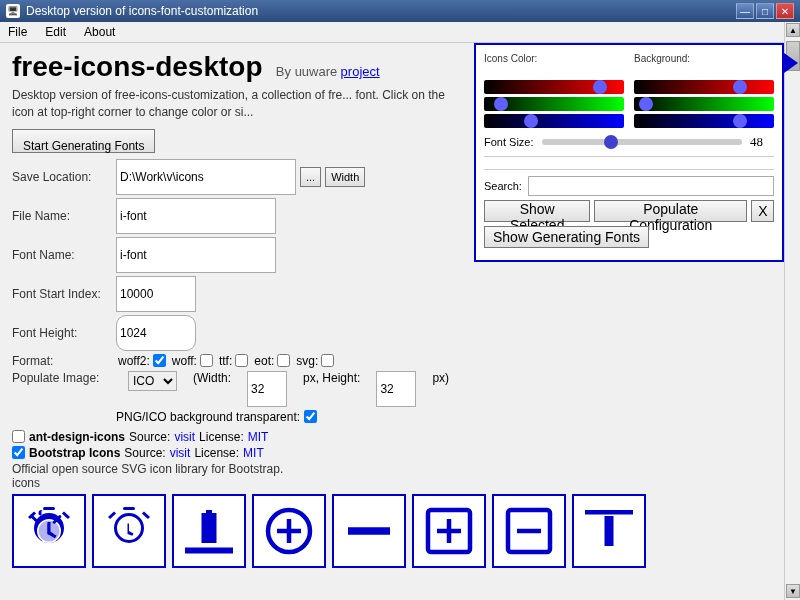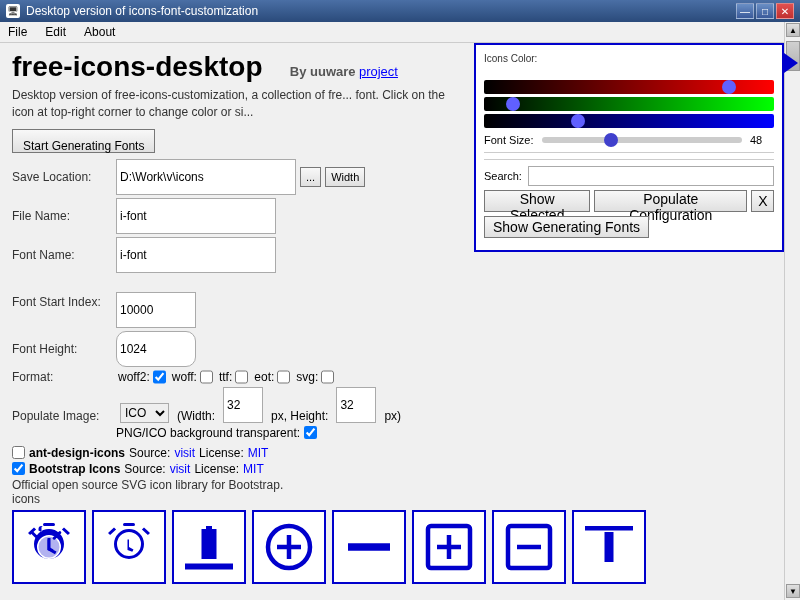--- a/index.html
+++ b/index.html
@@ -72,22 +72,21 @@
     }
     .app-title {
       font-size: 28px;
       font-weight: bold;
       color: #000;
       display: inline;
     }
     .by-text {
       font-size: 13px;
       color: #555;
-      margin-left: 24px;
-      font-weight: bold;
+      margin-left: 10px;
     }
     .project-link {
       color: blue;
       text-decoration: underline;
       cursor: pointer;
       font-size: 13px;
     }
     .description {
       font-size: 12px;
       color: #333;
@@ -172,21 +171,21 @@
       border-radius: 3px;
     }
     .font-size-slider::-webkit-slider-thumb {
       -webkit-appearance: none;
       width: 14px;
       height: 14px;
       background: #4040cc;
       border-radius: 50%;
       cursor: pointer;
     }
-    .font-size-value { font-size: 11px; width: 24px; }
+    .font-size-value { font-size: 13px; width: 24px; font-family: Liberation Serif, serif; }
     .search-row {
       display: flex;
       align-items: center;
       gap: 6px;
       margin-bottom: 4px;
       border-top: 1px solid #ccc;
       padding-top: 6px;
     }
     .search-label { font-size: 11px; }
     .search-input {
@@ -246,33 +245,34 @@
     .browse-btn, .open-btn {
       height: 20px;
       border: 1px solid #777;
       background: linear-gradient(to bottom, #f8f8f8, #e0e0e0);
       font-size: 11px;
       cursor: pointer;
       padding: 0 5px;
     }
     .checkbox-label {
       display: flex;
+      align-items: center;
       gap: 3px;
       font-size: 12px;
     }
     .format-row {
       display: flex;
       align-items: center;
       gap: 6px;
       margin-bottom: 3px;
     }
     .populate-row {
       display: flex;
-      align-items: flex-end;
-      gap: 8px;
+      align-items: flex-start;
+      gap: 16px;
       margin-bottom: 3px;
     }
     .select-box {
       height: 20px;
       border: 1px solid #aaa;
       font-size: 12px;
     }
     .bg-transparent-row {
       display: flex;
       align-items: center;
@@ -342,27 +342,35 @@
     <div class="color-panel-arrow"></div>
     <div class="color-row">
       <div class="color-section">
         <div class="color-label">Icons Color:</div>
         <div class="slider-container">
           <input type="range" class="color-slider red" min="0" max="255" value="220" style="accent-color: rgb(255, 0, 0);">
           <input type="range" class="color-slider green" min="0" max="255" value="20" style="accent-color: rgb(0, 204, 0);">
           <input type="range" class="color-slider blue" min="0" max="255" value="80" style="accent-color: rgb(68, 68, 255);">
         </div>
       </div>
+      <div class="color-section">
+        <div class="color-label">Background:</div>
+        <div class="slider-container">
+          <input type="range" class="color-slider red" min="0" max="255" value="200" style="accent-color: rgb(255, 0, 0);">
+          <input type="range" class="color-slider green" min="0" max="255" value="10" style="accent-color: rgb(0, 204, 0);">
+          <input type="range" class="color-slider blue" min="0" max="255" value="200" style="accent-color: rgb(68, 68, 255);">
+        </div>
+      </div>
     </div>
     <div class="font-size-row">
       <span class="font-size-label">Font Size:</span>
       <input type="range" class="font-size-slider" min="8" max="128" value="48" style="accent-color: rgb(68, 68, 204);">
       <span class="font-size-value">48</span>
     </div>
-    <div style="border-top:1px solid #ccc; padding-top:6px;">
+    <div style="border-top:1px solid #ccc; padding-top:12px;">
       <div class="search-row">
         <span class="search-label">Search:</span>
         <input type="text" class="search-input" style="">
       </div>
       <div class="btn-row">
         <button class="panel-btn">Show Selected</button>
         <button class="panel-btn">Populate Configuration</button>
         <button class="panel-btn close-btn">X</button>
       </div>
       <div class="btn-row">
@@ -390,21 +398,21 @@
     <div class="form-row">
       <span class="form-label">File Name:</span>
       <input type="text" class="form-input" style="width: 160px;" value="i-font">
     </div>
     <div class="form-row">
       <span class="form-label">Font Name:</span>
       <input type="text" class="form-input" style="width: 160px;" value="i-font">
     </div>
     <div class="form-row">
       <span class="form-label">Font Start Index:</span>
-      <input type="text" class="form-input" style="width: 80px; margin-top: 16px;" value="10000">
+      <input type="text" class="form-input" style="width: 80px;" value="10000">
     </div>
     <div class="form-row">
       <span class="form-label">Font Height:</span>
       <input type="text" class="form-input" style="width: 80px; border-radius: 10px;" value="1024">
     </div>
     <div class="format-row">
       <span class="form-label">Format:</span>
       <label class="checkbox-label">
         <span>woff2:</span>
         <input type="checkbox" checked="" style="">

